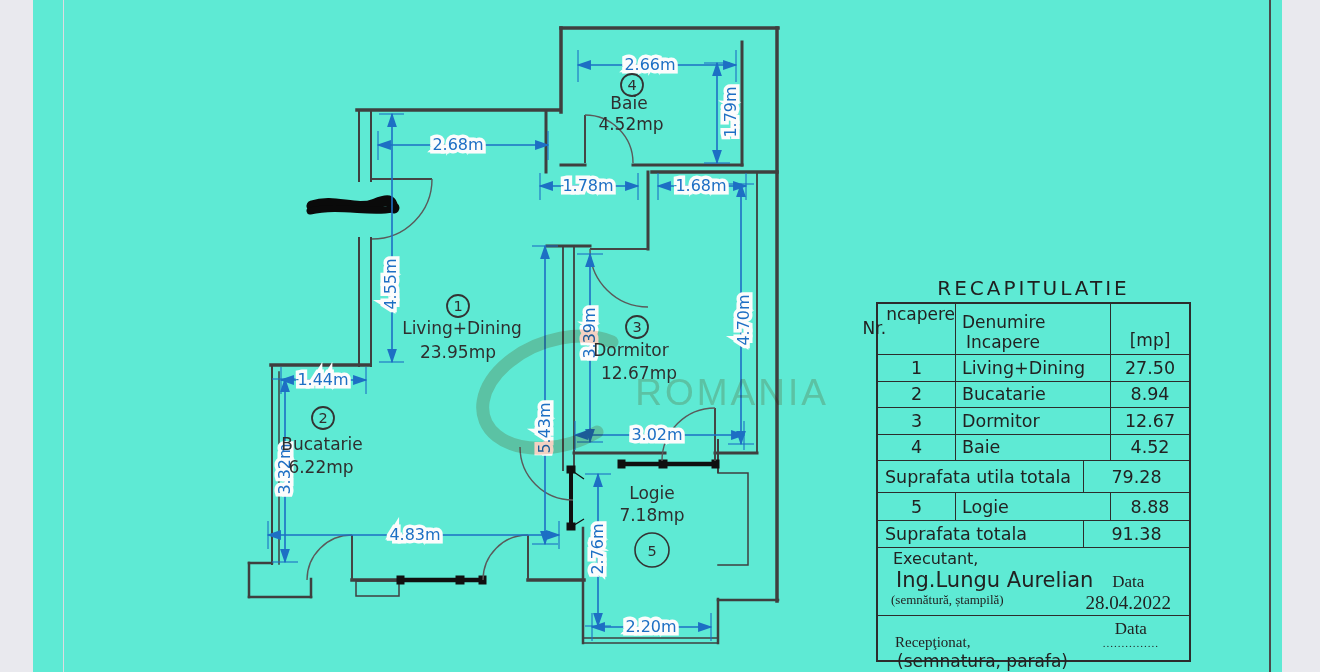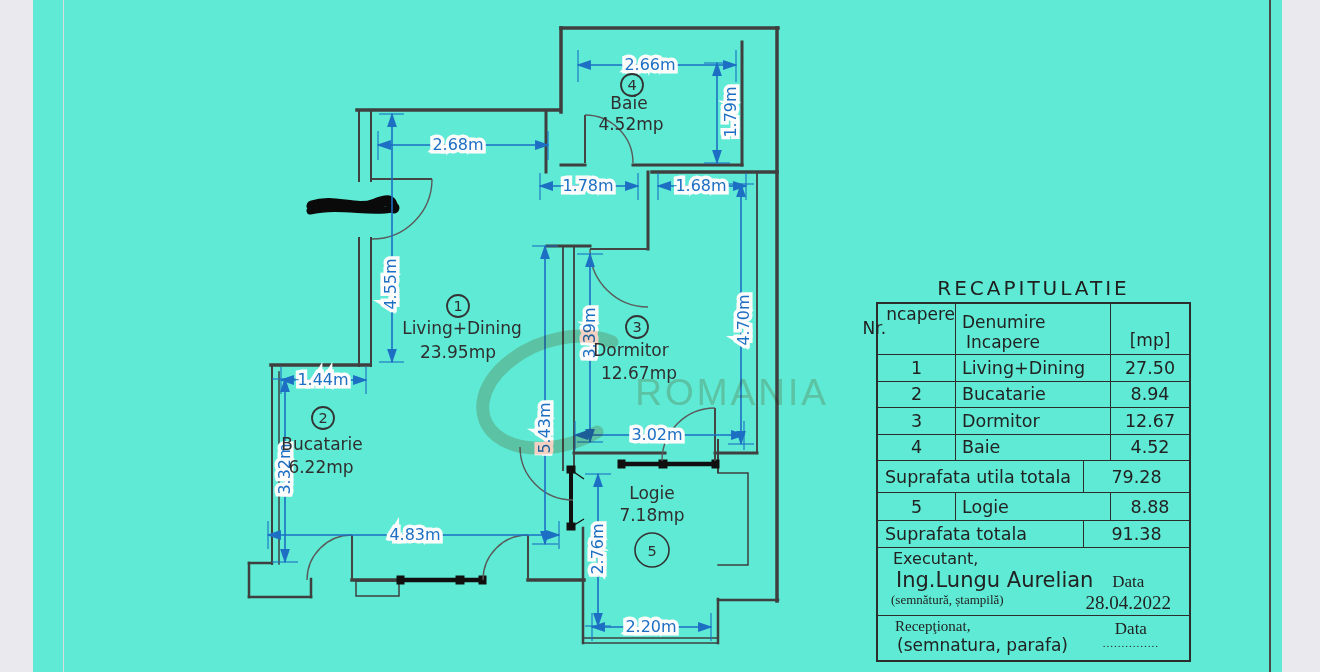--- a/index.html
+++ b/index.html
@@ -34,21 +34,21 @@
   .mrow{font-size:17.5px;}
   .mrow .lab{width:206px;border-right:1.6px solid #2c2c2c;box-sizing:border-box;display:flex;align-items:center;padding-left:7px;}
   .serif{font-family:"Liberation Serif",serif;}
   #exec{height:68px;position:relative;font-size:16px;}
   #exec .l1{padding:1px 0 0 15px;}
   #exec .l2{padding-left:18px;font-size:21px;}
   #exec .l3{padding-left:13px;font-size:13px;}
   #exec .dblock{position:absolute;right:18px;top:24px;text-align:center;font-size:17px;}
   #exec .dblock .date{font-size:19px;}
   #recep{height:45px;position:relative;font-size:16px;}
-  #recep .l1{padding:2px 0 0 17px;font-size:15px;}
+  #recep .l1{padding:2px 0 0 17px;font-size:15px;margin-top:16px;}
   #recep .l2{padding-left:19px;font-size:17px;}
   #recep .dblock{position:absolute;right:30px;top:3px;text-align:center;font-size:17px;}
   #recep .dots{font-size:11px;letter-spacing:1px;line-height:8px;}
 </style>
 </head>
 <body>
 
 <div id="screen">
   <div id="strip-left" class="strip"></div>
   <div id="strip-right" class="strip"></div>

